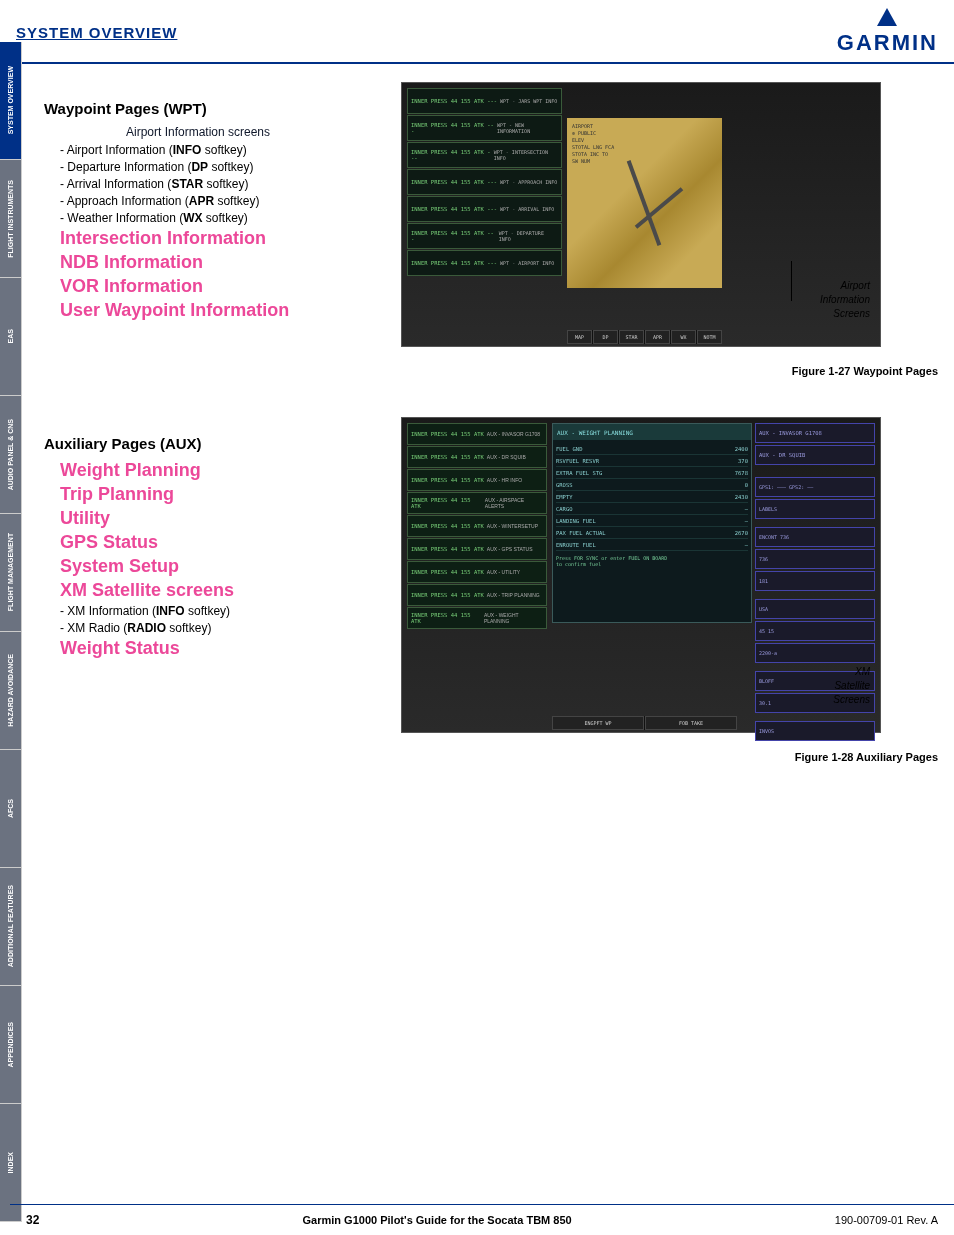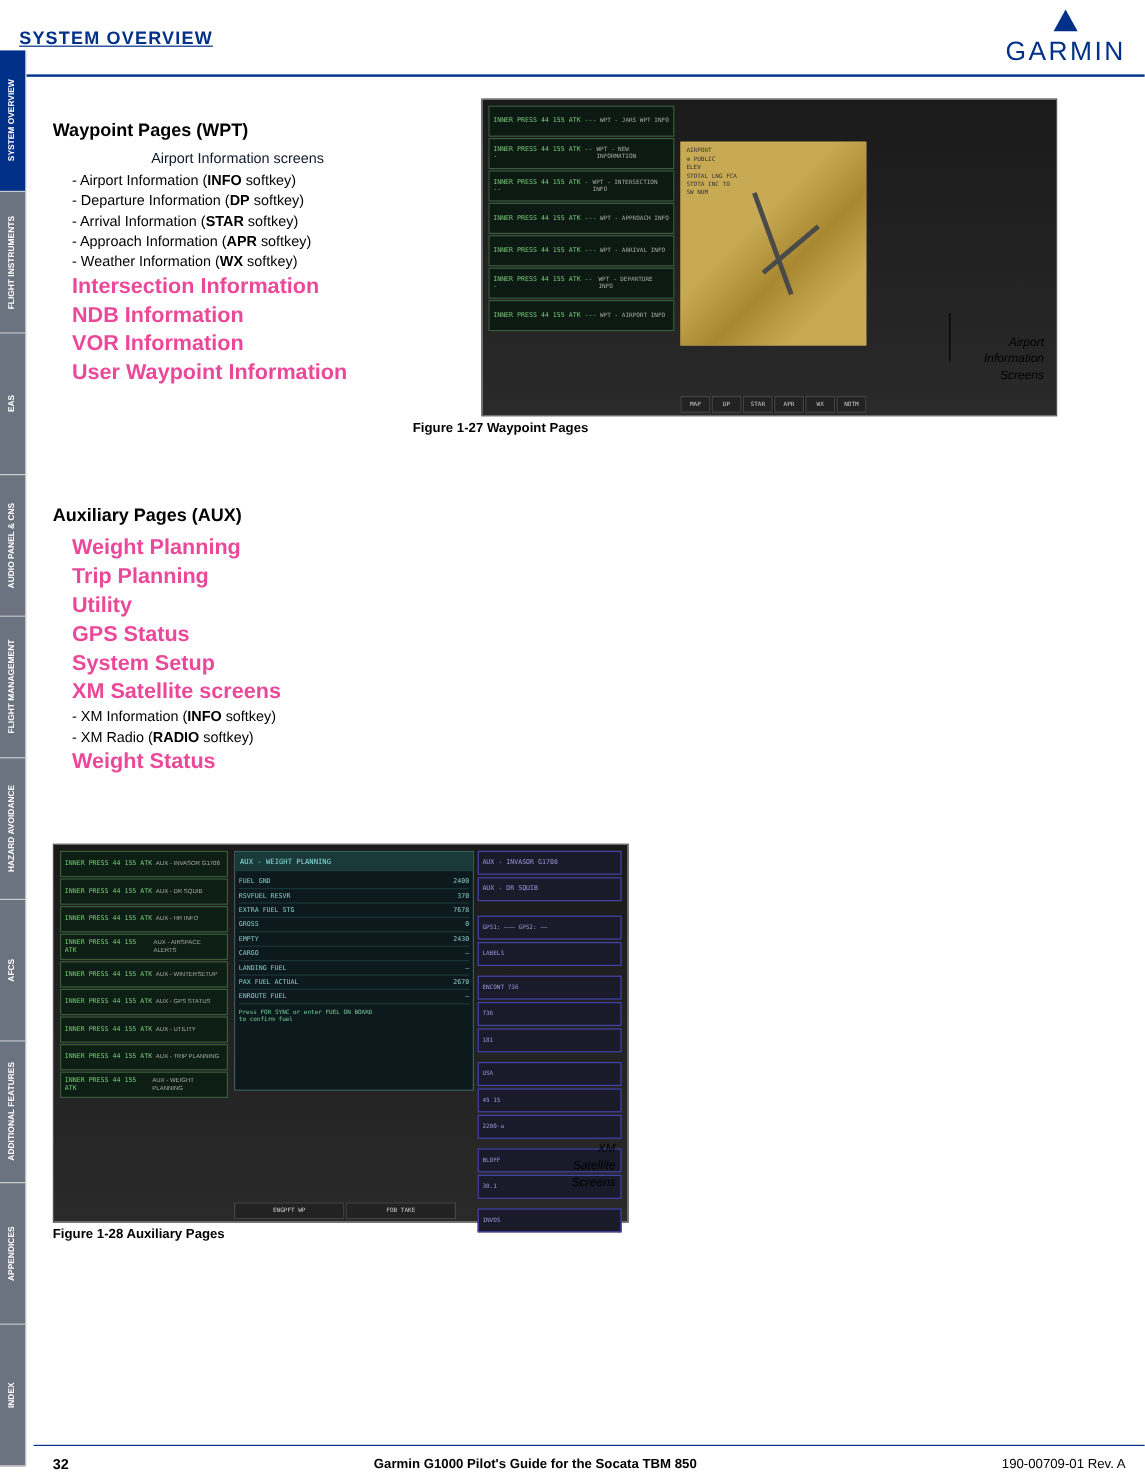--- a/index.html
+++ b/index.html
@@ -22,21 +22,21 @@
     }
     .header-title {
       font-size: 15px;
       font-weight: bold;
       color: #003087;
       letter-spacing: 1px;
       text-decoration: underline;
     }
     .garmin-text {
       font-size: 22px;
-      font-weight: normal;
+      font-weight: bold;
       color: #003087;
       letter-spacing: 2px;
     }
     .garmin-triangle {
       width: 0;
       height: 0;
       border-left: 10px solid transparent;
       border-right: 10px solid transparent;
       border-bottom: 18px solid #003087;
       margin-bottom: 4px;
@@ -116,22 +116,22 @@
     .plain-item {
       font-size: 18px;
       color: #ec4899;
       margin: 3px 0 0 8px;
       font-weight: bold;
     }
     .figure-caption {
       font-size: 11px;
       font-weight: bold;
       color: #000;
-      text-align: left;
-      margin-top: 4px;
+      text-align: right;
+      margin-top: 18px;
     }
 
     
     .two-col {
       display: flex;
       gap: 0;
       align-items: flex-start;
       margin-top: 4px;
     }
     .col-text {
@@ -139,21 +139,21 @@
     }
     .col-figure {
       flex: 1;
       position: relative;
     }
 
     
     .page-footer {
       position: absolute;
       bottom: 0;
-      left: 28px;
+      left: 10px;
       right: 0;
       padding: 8px 16px;
       border-top: 1px solid #003087;
       display: flex;
       align-items: center;
       justify-content: space-between;
     }
     .footer-page-num {
       font-size: 12px;
       font-weight: bold;
@@ -520,21 +520,21 @@
           <span style="font-style:italic;font-size:10px;">Screens</span>
         </div>
         <div class="callout-line"></div>
       </div>
       <div class="figure-caption">Figure 1-27  Waypoint Pages</div>
     </div>
   </div>
 
   <div style="height: 32px;"></div>
 
-  <div class="two-col" style="margin-top:8px;flex-direction:column;">
+  <div class="two-col" style="margin-top:8px;">
     <div class="col-text">
       <div class="section-heading">Auxiliary Pages (AUX)</div>
       <div class="content-block">
         <p class="plain-item">Weight Planning</p>
         <p class="plain-item">Trip Planning</p>
         <p class="plain-item">Utility</p>
         <p class="plain-item">GPS Status</p>
         <p class="plain-item">System Setup</p>
         <p class="plain-item">XM Satellite screens</p>
         <p class="bullet-item">

